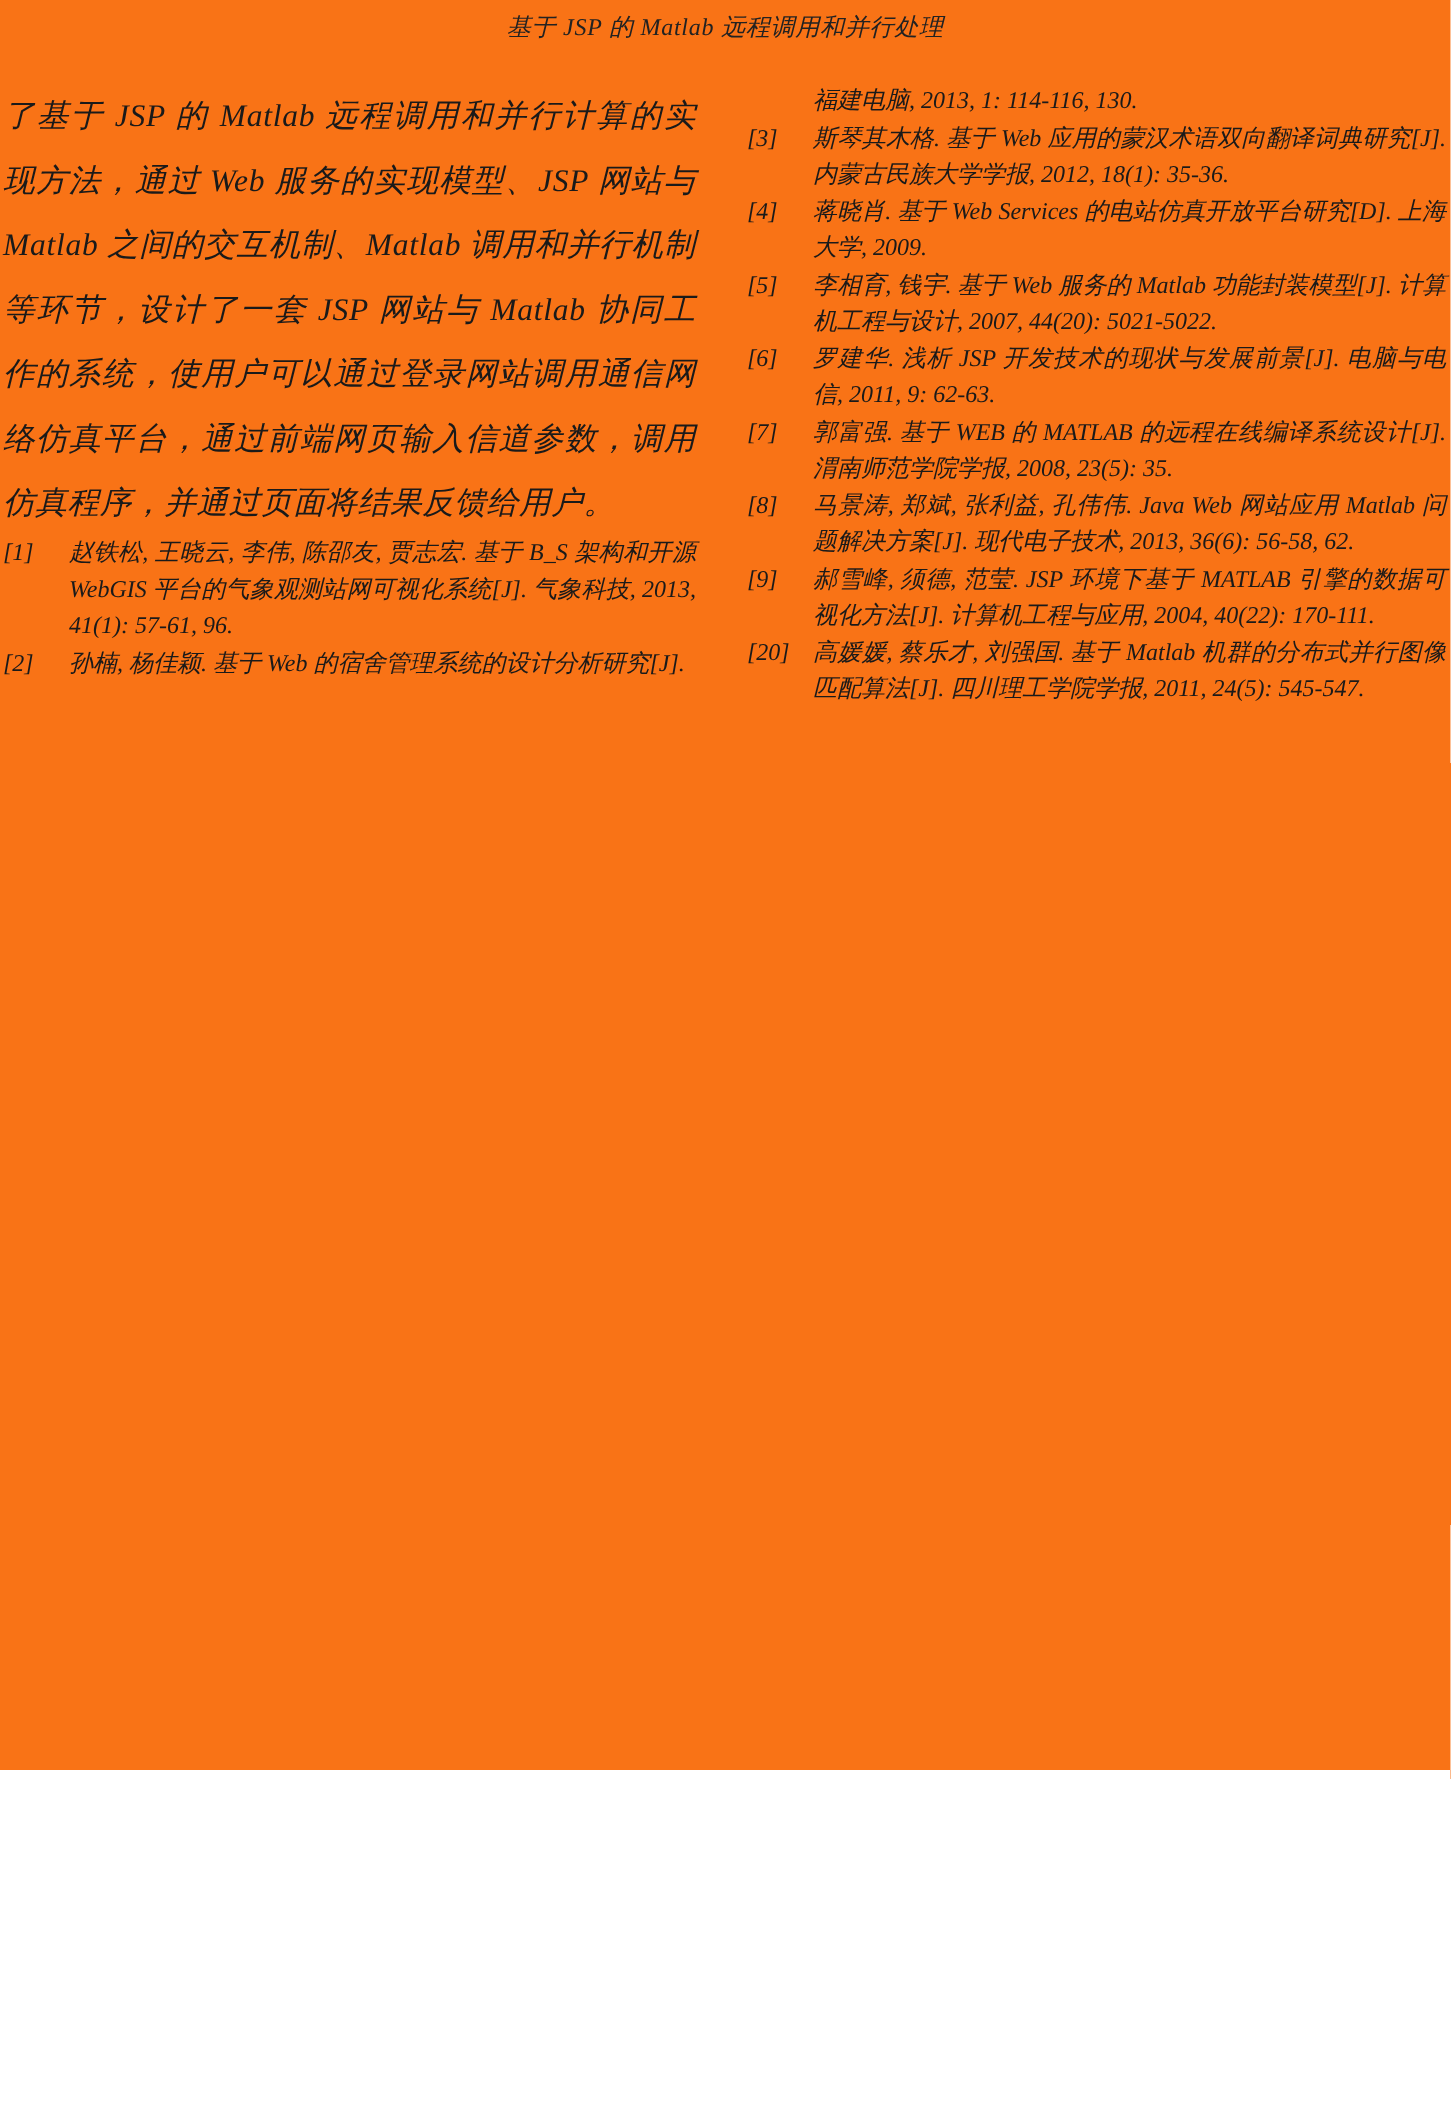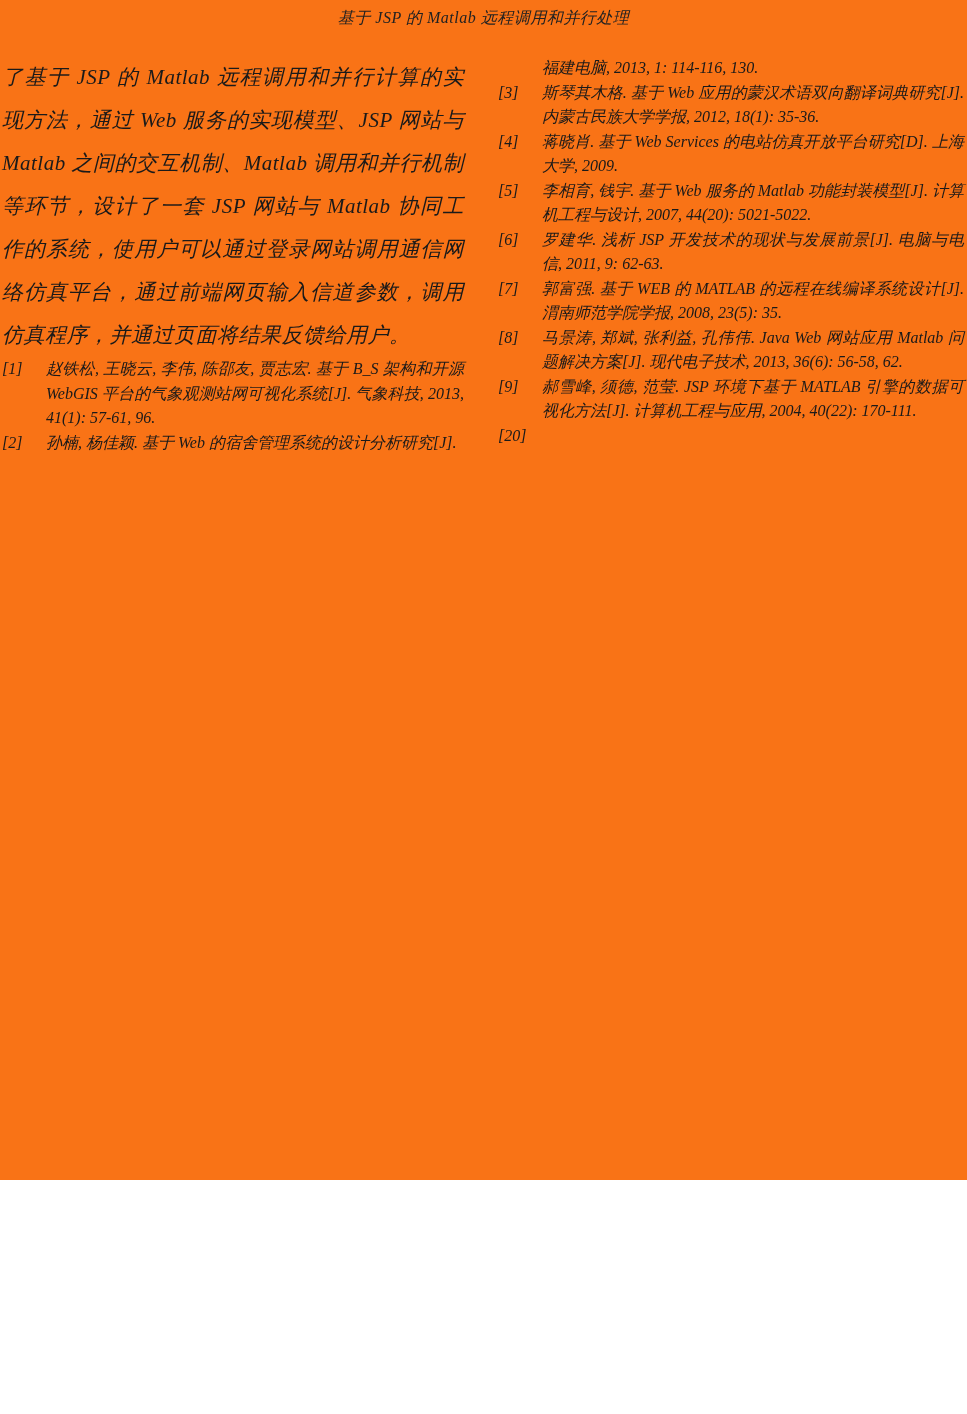--- a/index.html
+++ b/index.html
@@ -145,20 +145,21 @@
       <div class="ref-item">
         <span class="ref-label">[8]</span>
         <span>马景涛, 郑斌, 张利益, 孔伟伟. Java Web 网站应用 Matlab 问题解决方案[J]. 现代电子技术, 2013, 36(6): 56-58, 62.</span>
       </div>
       <div class="ref-item">
         <span class="ref-label">[9]</span>
         <span>郝雪峰, 须德, 范莹. JSP 环境下基于 MATLAB 引擎的数据可视化方法[J]. 计算机工程与应用, 2004, 40(22): 170-111.</span>
       </div>
       <div class="ref-item">
         <span class="ref-label">[20]</span>
+        <span>高媛媛, 蔡乐才, 刘强国. 基于 Matlab 机群的分布式并行图像匹配算法[J]. 四川理工学院学报, 2011, 24(5): 545-547.</span>
       </div>
     </div>
   </div>
 
   <div class="footer-rule"></div>
   <div class="footer-copyright">Copyright © 2018 Hanspub</div>
   <div class="footer-pagenum">277</div>
 
 </div>
 

